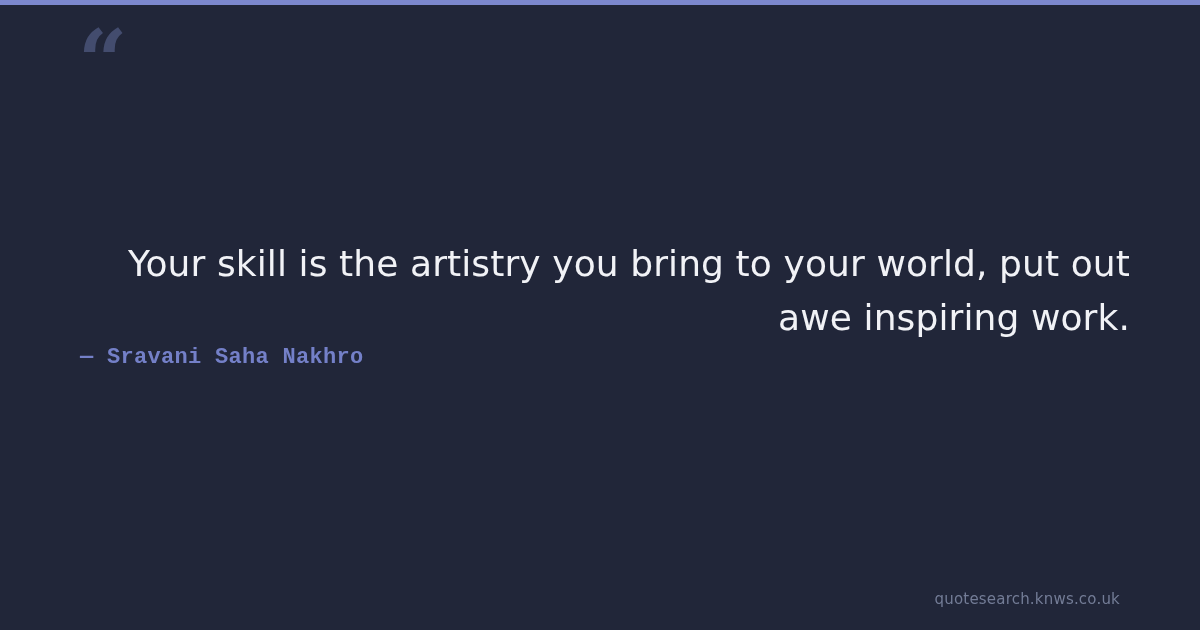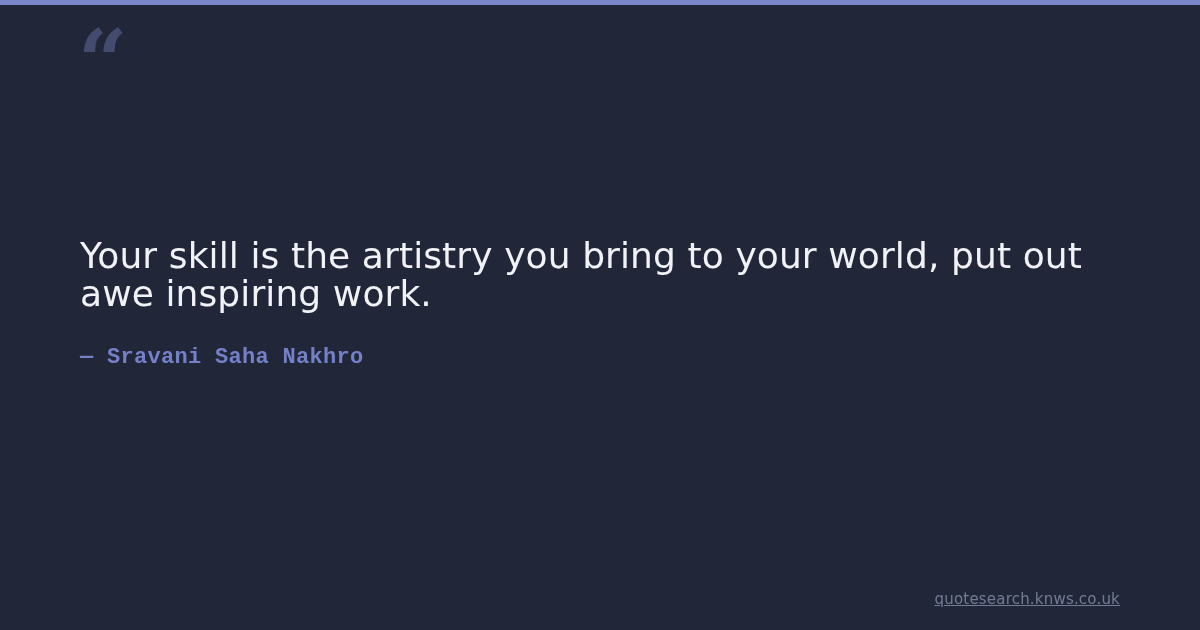--- a/index.html
+++ b/index.html
@@ -52,24 +52,25 @@
   .quote-block {
     position: absolute;
     left: 80px;
     top: 237px;
     width: 1050px;
   }
 
   .quote-text {
     font-size: 36px;
     font-weight: 400;
-    line-height: 38px;
+    line-height: 54px;
     color: #f1f2f6;
     letter-spacing: 0.1px;
     white-space: pre-wrap;
+    text-align: right;
   }
 
   
   .attribution {
     position: absolute;
     left: 80px;
     top: 345px;
     font-size: 22px;
     font-weight: 700;
     color: #7480c8;
@@ -80,21 +81,20 @@
 
   
   .watermark {
     position: absolute;
     right: 80px;
     top: 590px;
     font-size: 15px;
     font-weight: 400;
     color: #737c96;
     letter-spacing: 0.2px;
-    text-decoration: underline;
   }
 </style>
 </head>
 <body>
 
 <div class="card">
 
   <div class="accent-bar"></div>
 
   <div class="quote-mark">“</div>

